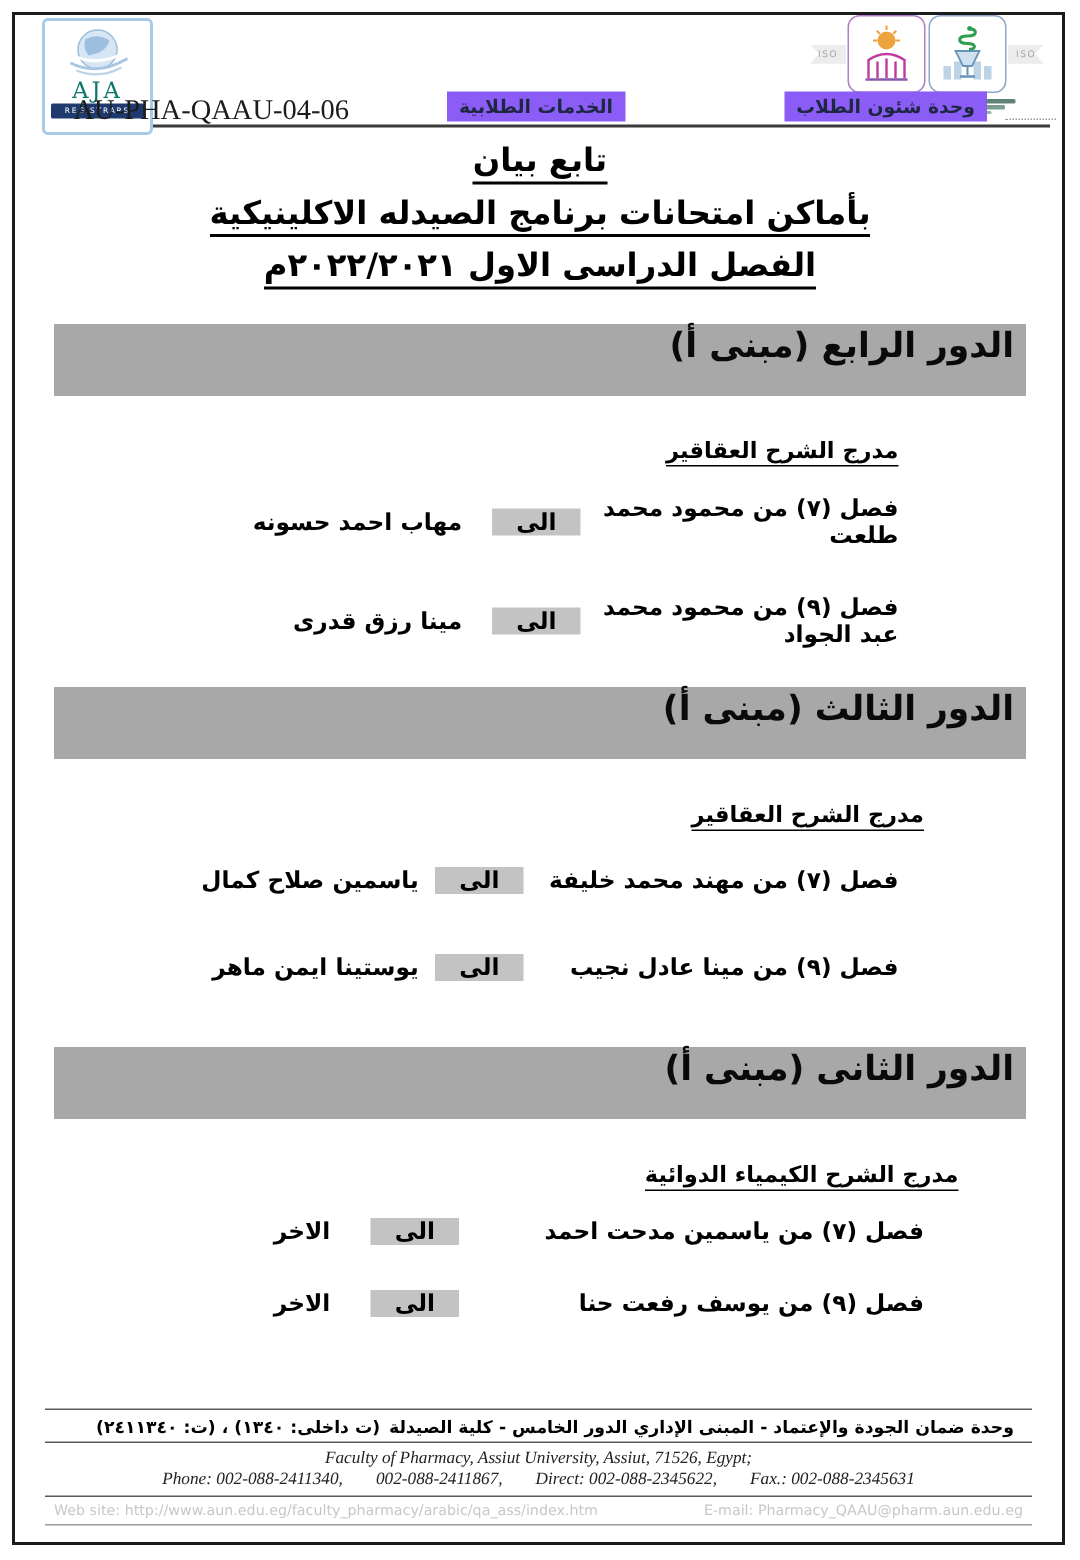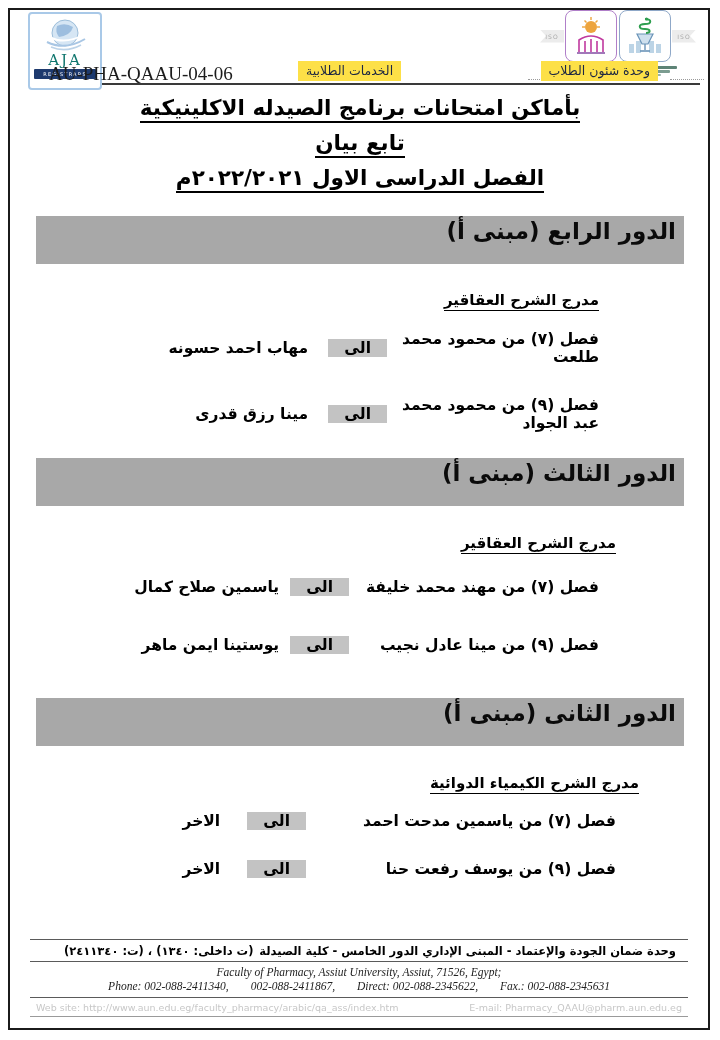--- a/index.html
+++ b/index.html
@@ -24,21 +24,21 @@
   .aja-text{font-family:"DejaVu Serif",serif;font-size:15px;letter-spacing:2px;color:#0f766e;line-height:14px;}
   .aja-bar{
     margin-top:2px;width:62px;height:10px;background:#1e3a6e;color:#fff;
     font-size:5px;letter-spacing:1.2px;text-align:center;line-height:10px;border-radius:1px;
   }
   .doc-code{
     position:absolute;left:39px;top:53px;font-family:"Liberation Serif",serif;
     font-size:19px;color:#1c1c1c;z-index:2;
   }
   .hdr-label{
-    position:absolute;top:51px;background:#fde047;color:#1d2742;font-weight:normal;
+    position:absolute;top:51px;background:#8b5cf6;color:#1d2742;font-weight:bold;
     font-size:12.5px;padding:2px 8px 3px;direction:rtl;z-index:2;
   }
   .hdr-center{left:288px;}
   .hdr-right{right:52px;}
 
   
   .emblems{position:absolute;top:0;right:2px;width:180px;z-index:2;}
   .emblem-row{display:flex;align-items:center;justify-content:center;}
   .ribbon{
     width:24px;height:13px;background:#ececec;color:#a9a9a9;font-size:6px;
@@ -194,22 +194,22 @@
         <div class="tl tl3"></div>
     </div>
     <div class="dotted-wings"></div>
   </div>
 
   <div class="doc-code">AU-PHA-QAAU-04-06</div>
   <div class="hdr-label hdr-center">الخدمات الطلابية</div>
   <div class="hdr-label hdr-right">وحدة شئون الطلاب</div>
 
   <div class="title">
+    <div class="t"><span>تابع بيان</span></div>
     <div class="t"><span>بأماكن امتحانات برنامج الصيدله الاكلينيكية</span></div>
-    <div class="t"><span>تابع بيان</span></div>
     <div class="t"><span>الفصل الدراسى الاول ٢٠٢٢/٢٠٢١م</span></div>
   </div>
 
   <div class="section s0">
     <div class="banner mt-banner1">الدور الرابع (مبنى أ)</div>
     <div class="hall"><span>مدرج الشرح العقاقير</span></div>
     <div class="row row1">
       <div class="range">فصل (٧) من محمود محمد طلعت</div>
       <div class="to">الى</div>
       <div class="name">مهاب احمد حسونه</div>

